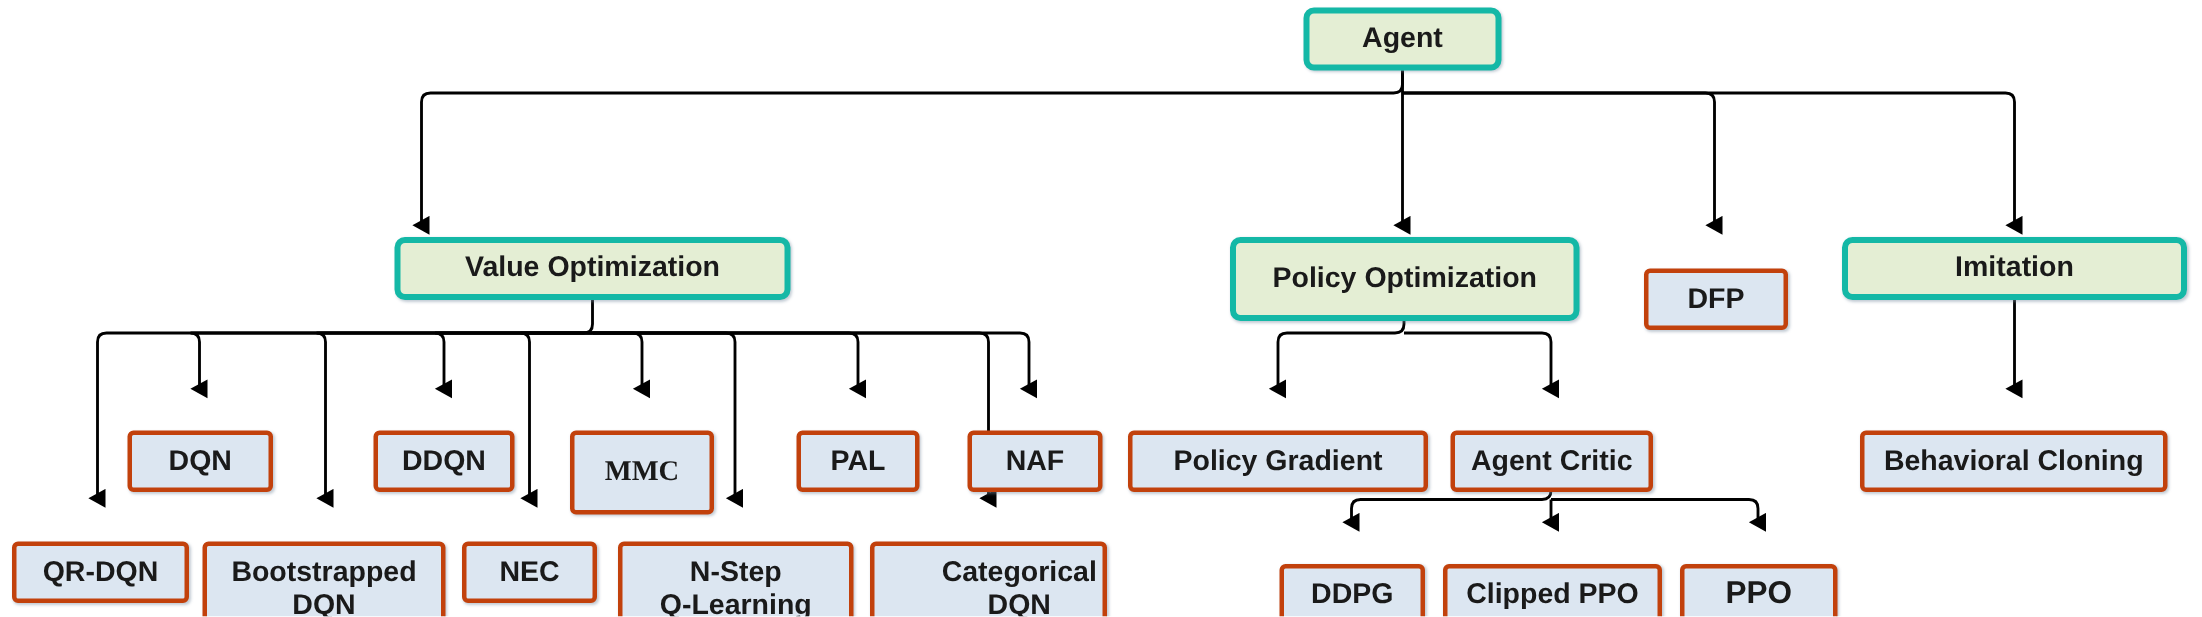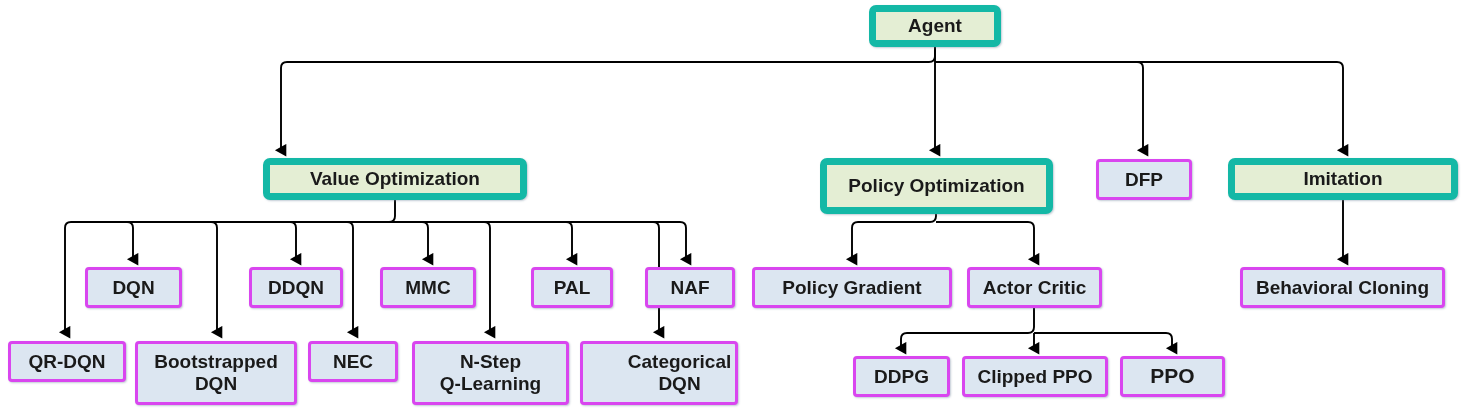--- a/index.html
+++ b/index.html
@@ -32,27 +32,28 @@
     justify-content: center;
     text-align: center;
     font-weight: bold;
     color: #1a1a1a;
     line-height: 1.15;
     z-index: 2;
     box-shadow: 1px 1px 2px rgba(120,140,160,0.45);
   }
   .node.green {
     background: #e4eed4;
-    border: 7px solid #14b8a6;
+    border: 4px solid #14b8a6;
     border-radius: 7px;
   }
   .node.blue {
     background: #dce6f1;
-    border: 3px solid #d946ef;
+    border: 3px solid #c2410c;
     border-radius: 4px;
+    margin-top: 20px;
   }
   .node .label {
     display: block;
     padding: 0 6px;
     white-space: pre-line;
   }
 </style>
 </head>
 <body>
 
@@ -103,34 +104,34 @@
       </div>
       <div class="node green" style="left: 1228px; top: 158px; width: 230px; height: 42px; font-size: 19px;">
         <span class="label">Imitation</span>
       </div>
       <div class="node blue" style="left: 85px; top: 267px; width: 97px; height: 41px; font-size: 19px;">
         <span class="label">DQN</span>
       </div>
       <div class="node blue" style="left: 249px; top: 267px; width: 94px; height: 41px; font-size: 19px;">
         <span class="label">DDQN</span>
       </div>
-      <div class="node blue" style="left: 380px; top: 267px; width: 96px; height: 41px; font-size: 19px;">
+      <div class="node blue" style="left: 380px; top: 267px; width: 96px; height: 56px; font-size: 19px; font-family: Liberation Serif, serif;">
         <span class="label">MMC</span>
       </div>
       <div class="node blue" style="left: 531px; top: 267px; width: 82px; height: 41px; font-size: 19px;">
         <span class="label">PAL</span>
       </div>
       <div class="node blue" style="left: 645px; top: 267px; width: 90px; height: 41px; font-size: 19px;">
         <span class="label">NAF</span>
       </div>
       <div class="node blue" style="left: 752px; top: 267px; width: 200px; height: 41px; font-size: 19px;">
         <span class="label">Policy Gradient</span>
       </div>
       <div class="node blue" style="left: 967px; top: 267px; width: 135px; height: 41px; font-size: 19px;">
-        <span class="label">Actor Critic</span>
+        <span class="label">Agent Critic</span>
       </div>
       <div class="node blue" style="left: 1240px; top: 267px; width: 205px; height: 41px; font-size: 19px;">
         <span class="label">Behavioral Cloning</span>
       </div>
       <div class="node blue" style="left: 8px; top: 341px; width: 118px; height: 41px; font-size: 19px;">
         <span class="label">QR-DQN</span>
       </div>
       <div class="node blue" style="left: 135px; top: 341px; width: 162px; height: 64px; font-size: 19px;">
         <span class="label">Bootstrapped
 DQN</span>

